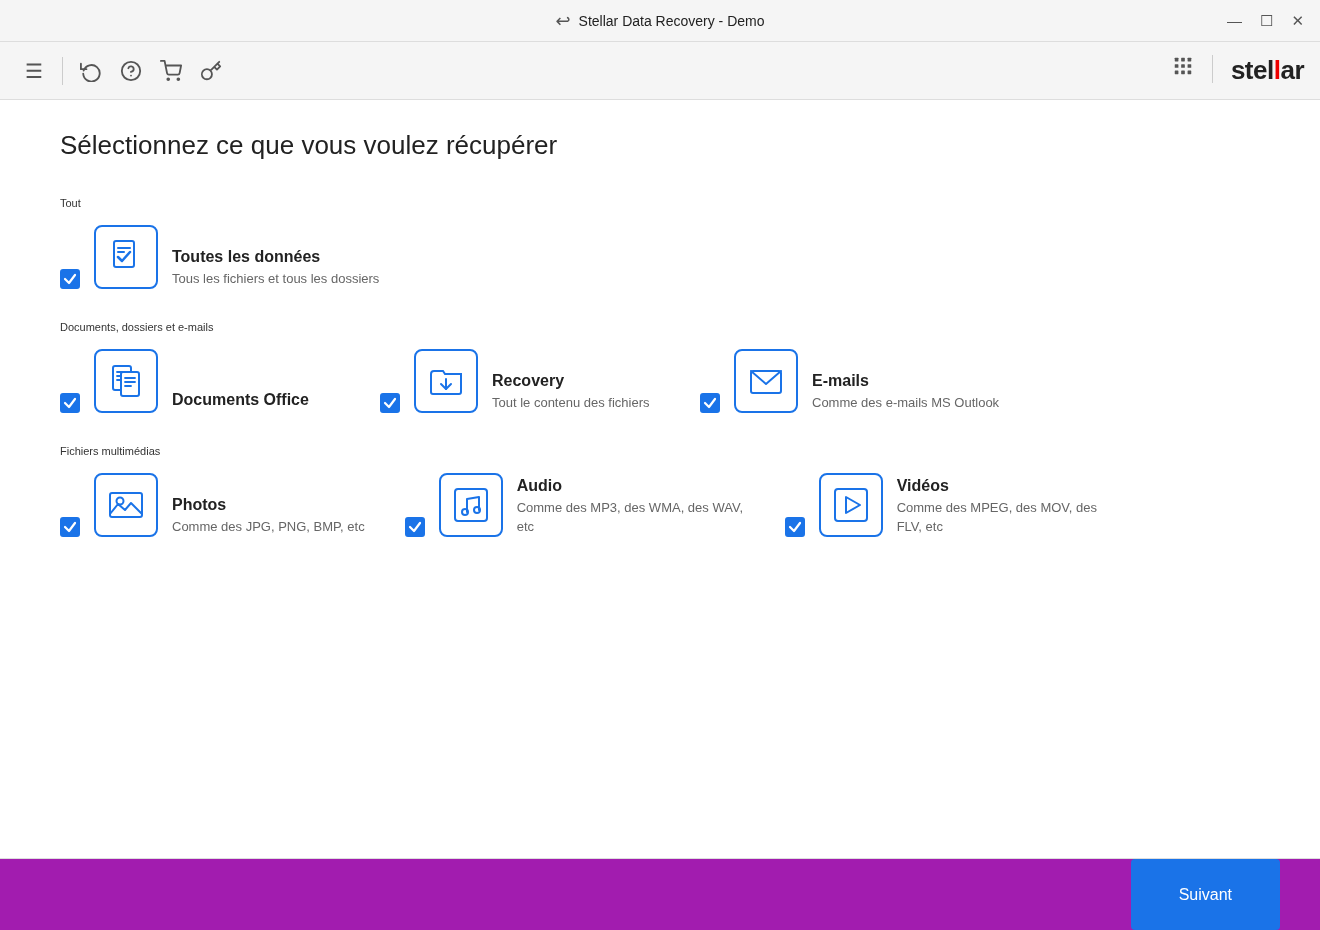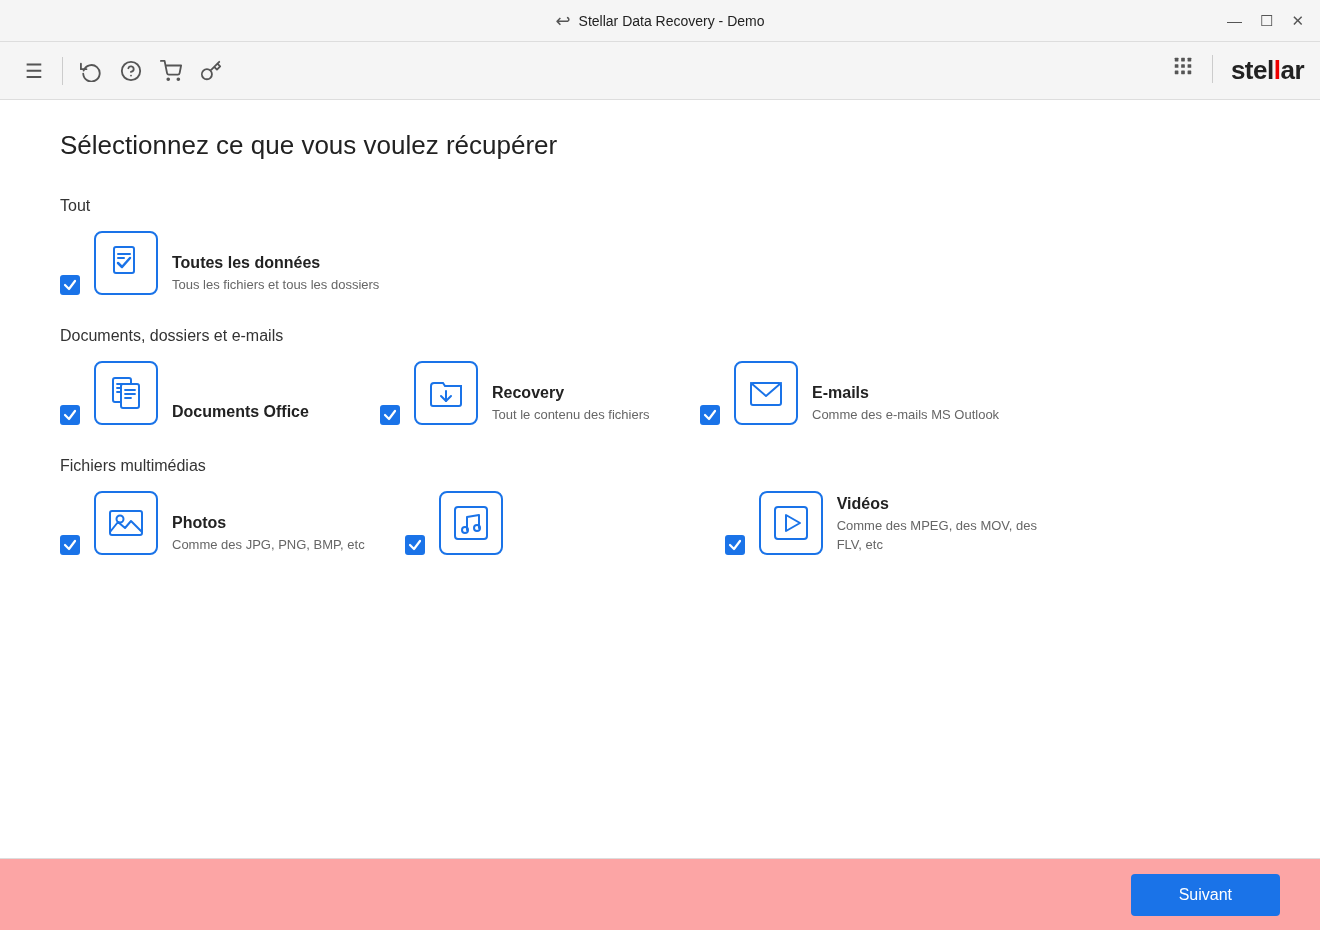--- a/index.html
+++ b/index.html
@@ -103,21 +103,21 @@
     .page-heading {
       font-size: 26px;
       font-weight: 400;
       color: #222;
       margin-bottom: 36px;
     }
 
     
     .section { margin-bottom: 32px; }
     .section-title {
-      font-size: 16px;
+      font-size: 11px;
       color: #333;
       margin-bottom: 16px;
       font-weight: 400;
     }
 
     
     .items-row {
       display: flex;
       gap: 40px;
       flex-wrap: wrap;
@@ -168,24 +168,23 @@
       margin-bottom: 4px;
     }
     .item-desc {
       font-size: 13px;
       color: #666;
       line-height: 1.45;
     }
 
     
     .footer {
-      background: #fca5a5;
+      background: #a21caf;
       height: 72px;
       display: flex;
-      align-items: center;
       justify-content: flex-end;
       padding: 0 40px;
       border-top: 1px solid #ddd;
     }
     .next-btn {
       background: #1a73e8;
       color: #fff;
       border: none;
       border-radius: 4px;
       font-size: 16px;
@@ -394,20 +393,24 @@
         </div>
         <div class="item-icon-box">
           <svg viewBox="0 0 38 38" width="38" height="38" fill="none">
             <rect x="3" y="3" width="32" height="32" rx="3" stroke="#1a73e8" stroke-width="2" fill="none"></rect>
 
             <path d="M15 26 L15 13 L27 11 L27 24" stroke="#1a73e8" stroke-width="2" stroke-linecap="round" stroke-linejoin="round" fill="none"></path>
             <circle cx="13" cy="26" r="3" stroke="#1a73e8" stroke-width="2" fill="none"></circle>
             <circle cx="25" cy="24" r="3" stroke="#1a73e8" stroke-width="2" fill="none"></circle>
           </svg>
         </div>
+        <div class="item-info">
+          <div class="item-name">Audio</div>
+          <div class="item-desc">Comme des MP3, des WMA, des WAV, etc</div>
+        </div>
       </div>
 
       <div class="recovery-item">
         <div class="item-checkbox">
           <svg viewBox="0 0 14 14" fill="none">
             <polyline points="2,7 6,11 12,3" stroke="white" stroke-width="2.2" stroke-linecap="round" stroke-linejoin="round"></polyline>
           </svg>
         </div>
         <div class="item-icon-box">
           <svg viewBox="0 0 38 38" width="38" height="38" fill="none">

